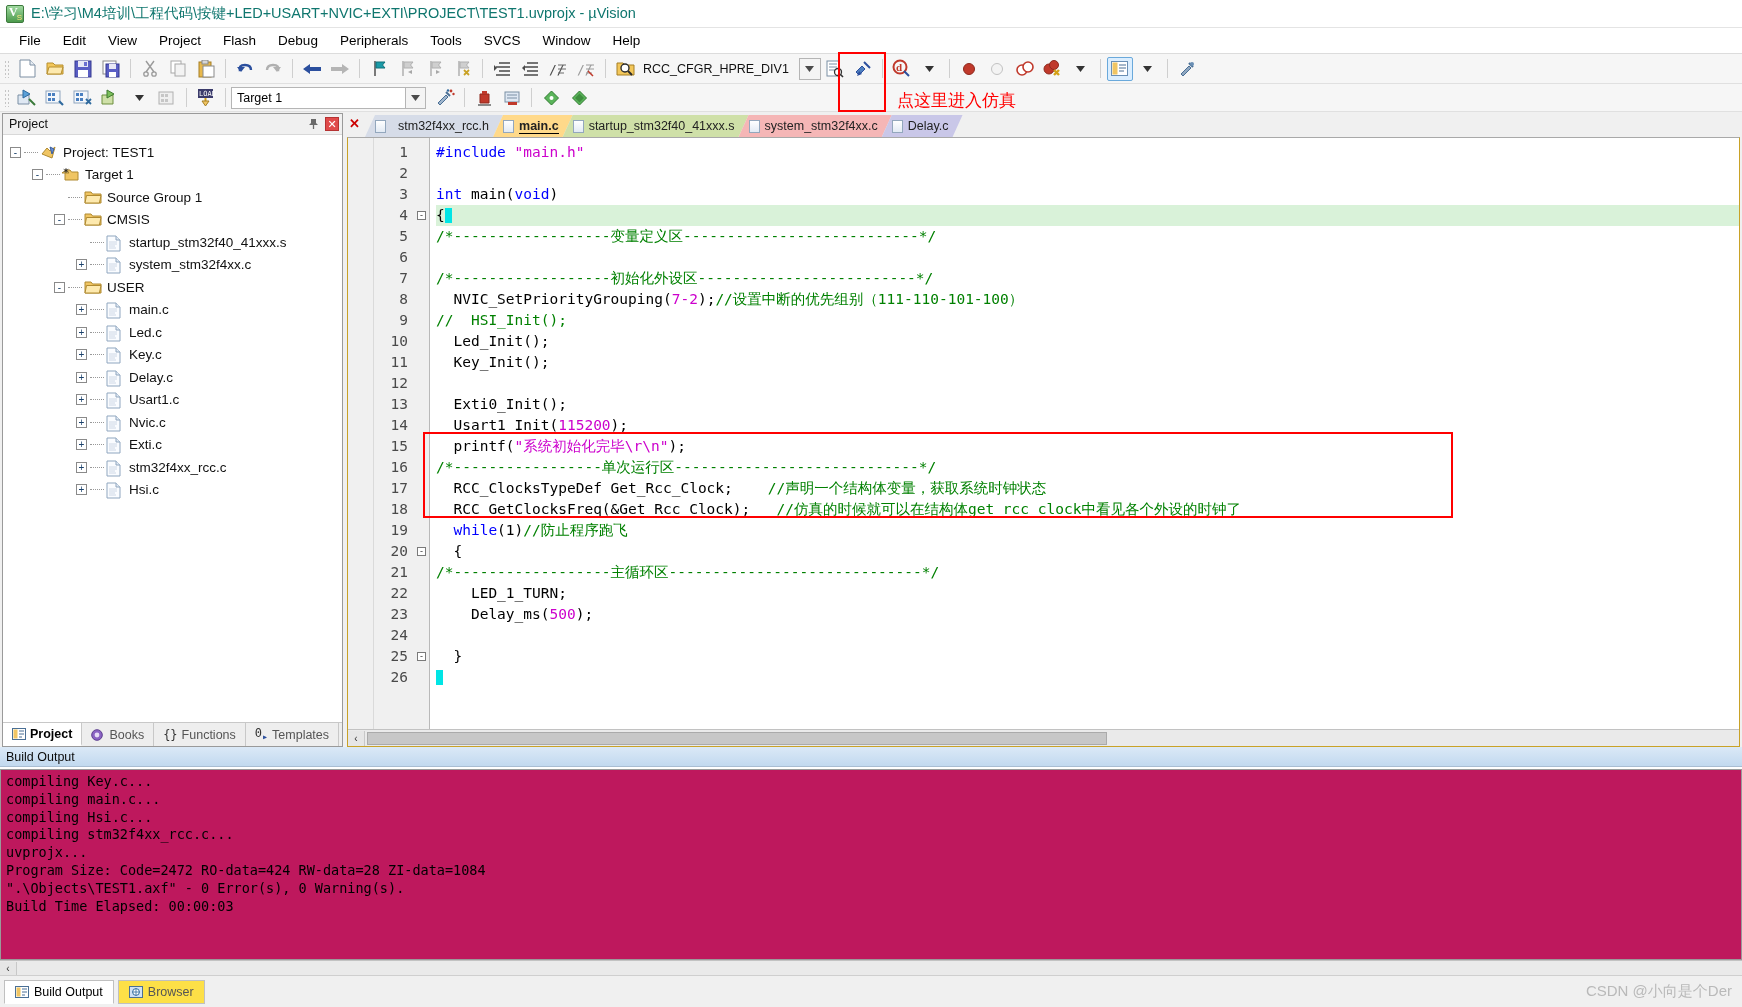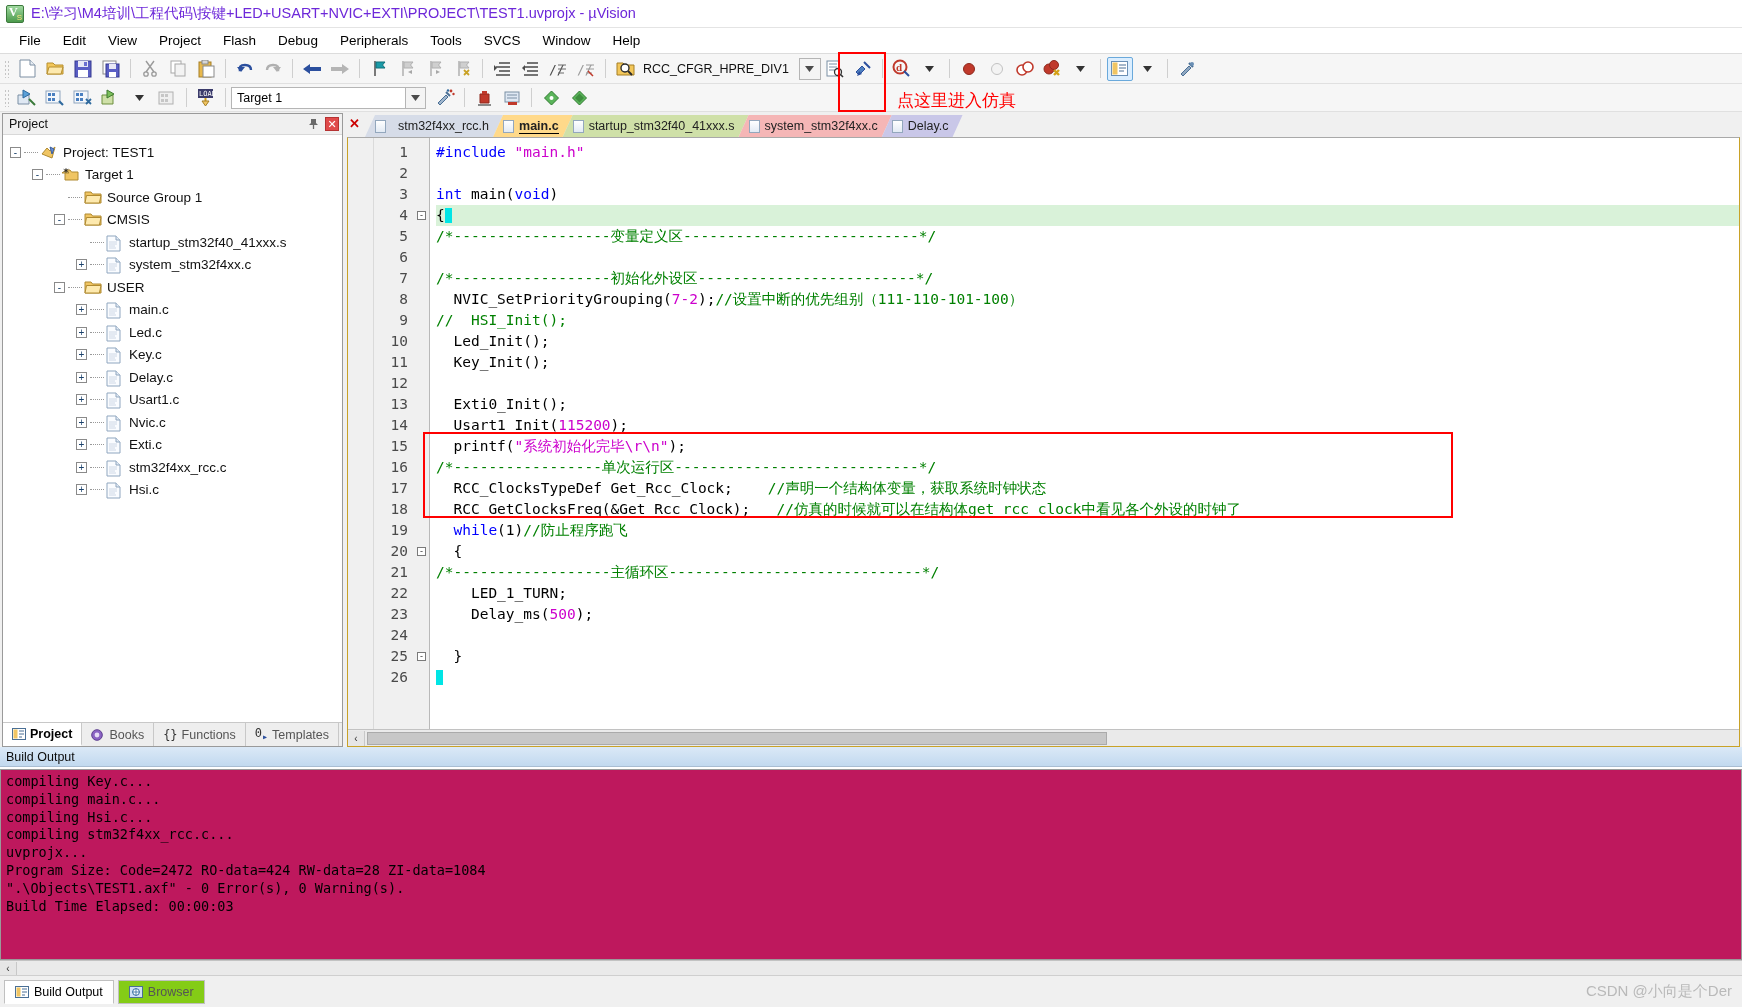--- a/index.html
+++ b/index.html
@@ -20,21 +20,21 @@
   .app-icon {
     width:18px; height:18px; margin-right:7px; position:relative;
     background: linear-gradient(#9fd89f,#4c9a4c); border:1px solid #3d7a3d; border-radius:2px;
     flex:0 0 auto;
   }
   .app-icon::after{
     content:"V"; position:absolute; left:2px; top:-1px; color:#fff; font-size:12px; font-weight:bold;
     font-family:"Liberation Serif", serif;
   }
   .app-icon .sub{ position:absolute; right:1px; bottom:0px; color:#ffe680; font-size:8px; line-height:8px;}
-  .title-text { font-size:14.5px; color:#6d28d9; white-space:nowrap; }
+  .title-text { font-size:14.5px; color:#0f766e; white-space:nowrap; }
 
   
   .menubar {
     height: 26px; background:#ffffff; display:flex; align-items:center; padding-left: 8px;
     border-bottom: 1px solid #dcdcdc;
   }
   .menubar .mi {
     font-size: 13.5px; color:#000; padding: 3px 11px; cursor:default; white-space:nowrap;
   }
 
@@ -179,21 +179,21 @@
     height:15px;background:#eaeaea;border-top:1px solid #c2c2c2;display:flex;align-items:center;
   }
 
   
   .bottomtabs{
     position:absolute;left:0;right:0;bottom:0;height:32px;background:#f0f0f0;
     display:flex;align-items:center;border-top:1px solid #cfcfcf;
   }
   .btab{
     height:24px;display:flex;align-items:center;gap:5px;padding:0 10px;font-size:12.5px;
-    border:1px solid #c0c0c0;margin-left:4px;background:#84cc16;color:#555;
+    border:1px solid #c0c0c0;margin-left:4px;background:#fde047;color:#555;
   }
   .btab.sel{background:#fff;color:#000;border-bottom-color:#fff;font-weight:normal;}
   .btab .bi{width:14px;height:12px;flex:0 0 auto;}
   .watermark{
     position:absolute;right:10px;bottom:6px;color:#b9b9b9;font-size:15px;white-space:nowrap;
   }
 
   
   svg{display:block;}
 </style>

